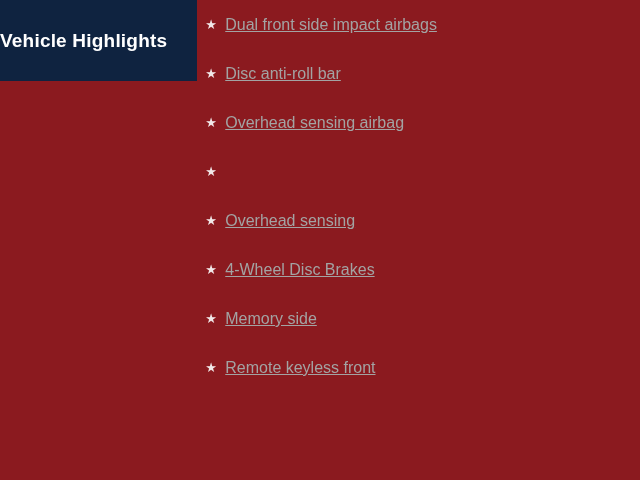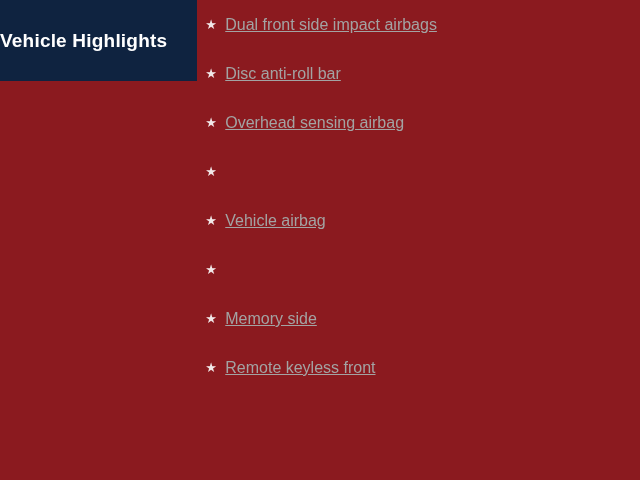--- a/index.html
+++ b/index.html
@@ -102,24 +102,25 @@
         </li>
         <li class="highlight-item">
           <span class="bullet-star">★</span>
           <span class="highlight-label">Overhead sensing airbag</span>
         </li>
         <li class="highlight-item">
           <span class="bullet-star">★</span>
         </li>
         <li class="highlight-item">
           <span class="bullet-star">★</span>
-          <span class="highlight-label">Vehicle airbag</span>
+          <span class="highlight-label">Overhead sensing</span>
         </li>
         <li class="highlight-item">
           <span class="bullet-star">★</span>
+          <span class="highlight-label">4-Wheel Disc Brakes</span>
         </li>
         <li class="highlight-item">
           <span class="bullet-star">★</span>
           <span class="highlight-label">Memory side</span>
         </li>
         <li class="highlight-item">
           <span class="bullet-star">★</span>
           <span class="highlight-label">Remote keyless front</span>
         </li>
       </ul>

